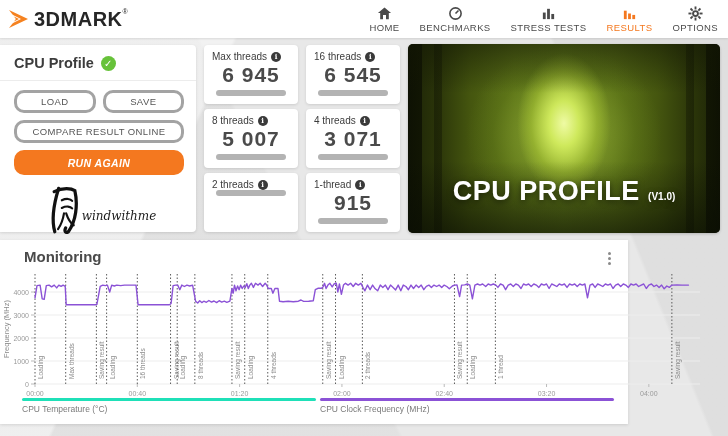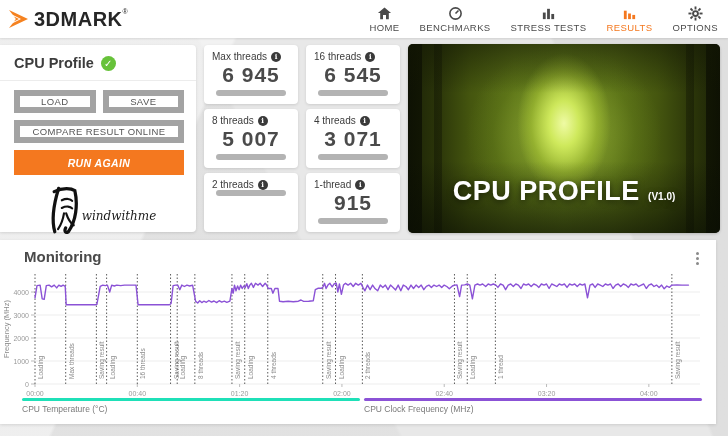--- a/index.html
+++ b/index.html
@@ -30,21 +30,21 @@
 
   .result-card { position:absolute; left:0; top:7px; width:196px; height:187px;
     background:#fff; border-radius:0 4px 4px 0; box-shadow:0 1px 3px rgba(0,0,0,.12);
     padding:10px 12px 8px 14px; }
   .result-title-row { display:flex; align-items:center; gap:7px; padding-bottom:9px; }
   .result-title { font-size:14.5px; font-weight:700; color:#3c3c3c; }
   .check-badge { width:15px; height:15px; border-radius:50%; background:#67c23a; color:#fff;
     font-size:10px; font-weight:700; display:flex; align-items:center; justify-content:center; }
   .result-divider { height:1px; background:#ececec; margin:0 -12px 9px -14px; }
   .btn-row { display:flex; gap:7px; margin-bottom:7px; }
-  .btn { flex:1; height:23px; background:#fff; border:6px solid #a3a3a3; border-radius:0;
+  .btn { flex:1; height:23px; background:#fff; border:3px solid #a3a3a3; border-radius:10px;
     font-size:9.5px; letter-spacing:.4px; color:#555; display:flex; align-items:center;
     justify-content:center; cursor:pointer; }
   .btn.full { width:100%; }
   .btn.primary { background:#f4781f; border-color:#f4781f; color:#fff; font-weight:700;
     font-size:10.5px; height:25px;font-style:italic; }
   .watermark { display:flex; align-items:center; justify-content:center; margin-top:8px; gap:0; }
   .wm-text { font-style:italic; font-family:"DejaVu Serif","Liberation Serif",serif;
     font-size:12px; color:#1a1a1a; margin-left:-4px; margin-top:14px; }
 
   .scores { position:absolute; left:204px; top:7px; width:196px; height:187px;
@@ -71,21 +71,21 @@
     background:
       linear-gradient(180deg, rgba(18,22,4,.55) 0%, rgba(18,22,4,0) 26%, rgba(18,22,4,0) 62%, rgba(10,14,3,.65) 100%),
       linear-gradient(90deg, rgba(0,0,0,.5) 0 14px, rgba(0,0,0,0) 14px 26px, rgba(0,0,0,.28) 26px 34px, rgba(0,0,0,0) 34px calc(100% - 34px), rgba(0,0,0,.28) calc(100% - 34px) calc(100% - 26px), rgba(0,0,0,0) calc(100% - 26px) calc(100% - 14px), rgba(0,0,0,.5) calc(100% - 14px) 100%);
   }
   .hero-caption { position:absolute; left:0; right:0; bottom:26px; text-align:center; z-index:2;
     text-shadow:0 2px 6px rgba(0,0,0,.55); }
   .hero-title { display:inline; font-size:27px; font-weight:800; color:#fff; letter-spacing:.5px; }
   .hero-version { display:inline; font-size:10px; font-weight:700; color:#fff; margin-left:4px; }
 
   
-  .monitoring { position:absolute; top:240px; left:0; width:716px; height:184px; background:#fff;
+  .monitoring { position:absolute; top:240px; left:0; width:628px; height:184px; background:#fff;
     box-shadow:0 1px 3px rgba(0,0,0,.12); }
   .mon-title { position:absolute; top:8px; left:24px; font-size:15px; font-weight:700; color:#4a4a4a; }
   .kebab { position:absolute; top:10px; right:12px; width:14px; height:16px; display:flex;
     flex-direction:column; align-items:center; justify-content:center; gap:2px; cursor:pointer; }
   .kebab i { width:3px; height:3px; border-radius:50%; background:#8a8a8a; }
   #freq-chart { position:absolute; top:24px; left:0; }
   #freq-chart .tick { font-size:7px; fill:#9a9a9a; font-family:"Liberation Sans",sans-serif; }
   #freq-chart .phase { font-size:6.5px; fill:#8a8a8a; font-family:"Liberation Sans",sans-serif; }
   #freq-chart .axis-label { font-size:7.5px; fill:#8a8a8a; font-family:"Liberation Sans",sans-serif; }
   .legend { position:absolute; left:22px; right:14px; top:158px; display:flex; gap:4px; }

